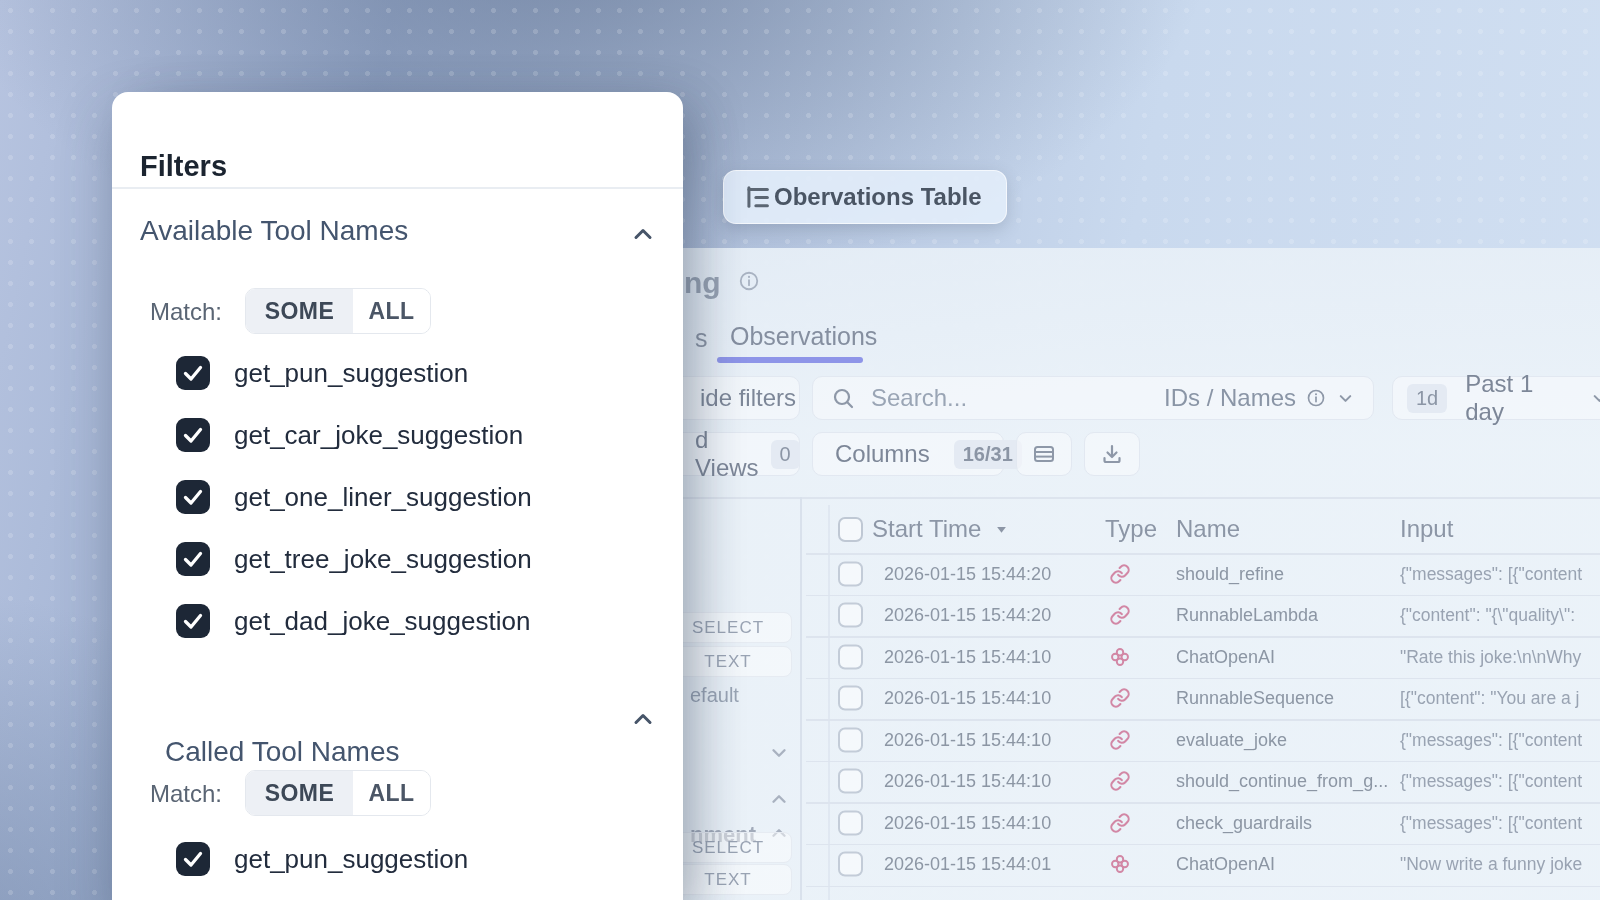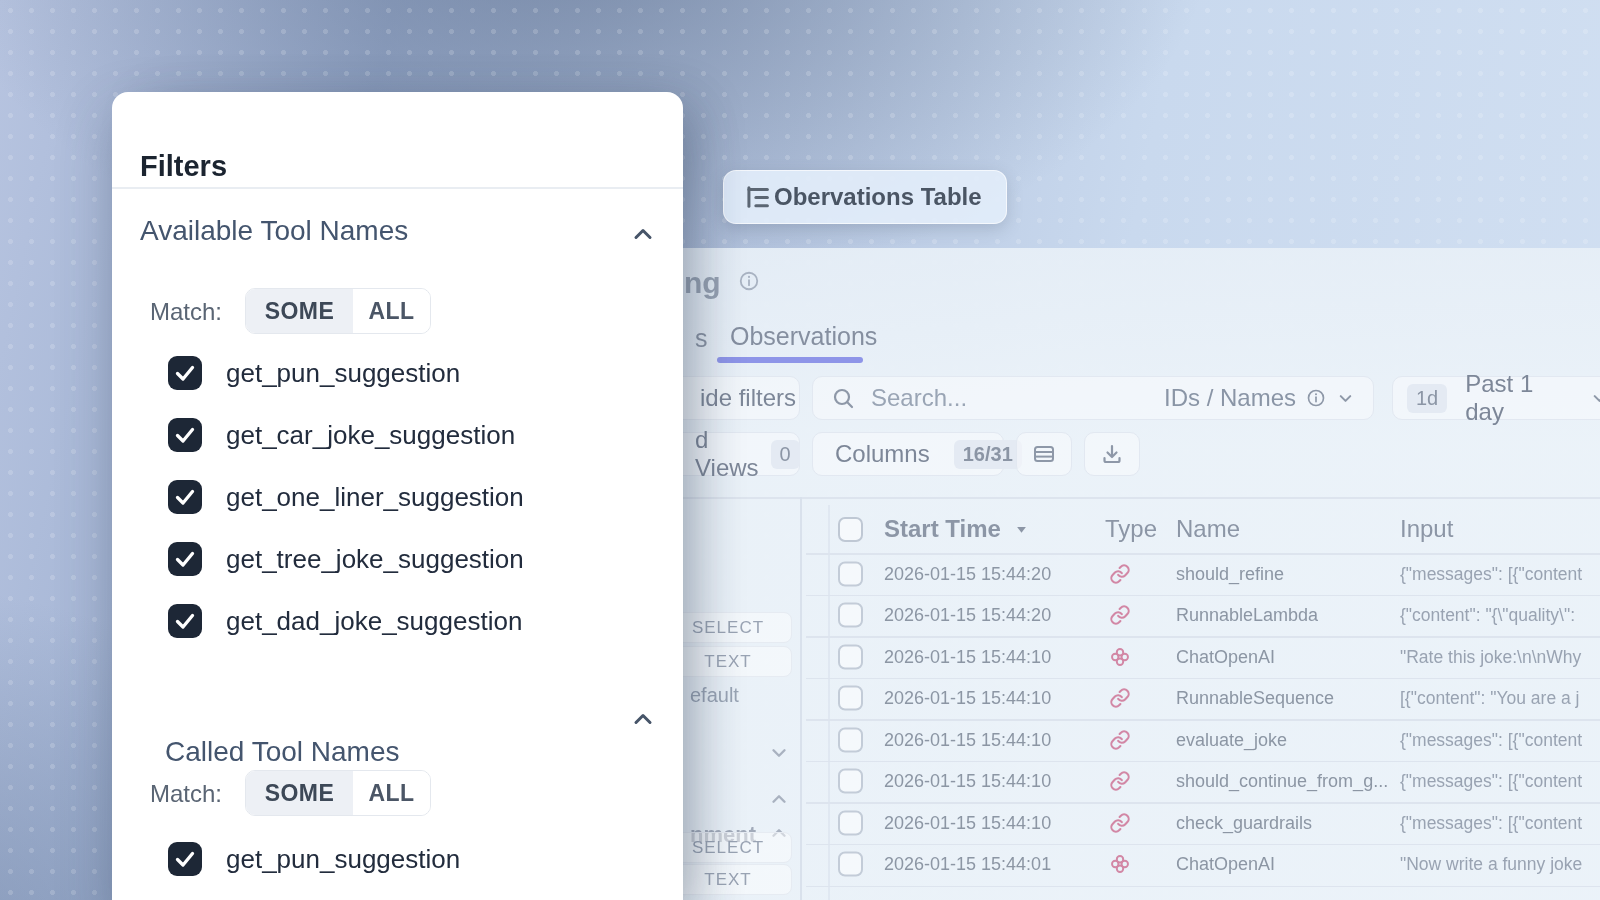--- a/index.html
+++ b/index.html
@@ -62,21 +62,21 @@
   .panel-title { position:absolute; left:28px; top:28px; font-size:29px; font-weight:700; color:#1b2430;margin-top:30px; }
   .panel-divider { position:absolute; left:0; right:0; top:95px; height:1.5px; background:#e9edf2; }
   .sec-head { position:absolute; left:28px; font-size:28px; font-weight:500; color:#44556e; }
   .sec-chev { position:absolute; right:26px; width:28px; height:28px; color:#475569; }
   .match-label { position:absolute; left:38px; font-size:24px; color:#5a6574; }
   .seg { position:absolute; left:133px; height:46px; display:flex; border:1.5px solid #e4e8ee; border-radius:10px;
     overflow:hidden; background:#fff; }
   .seg .opt { display:flex; align-items:center; justify-content:center; font-size:23px; letter-spacing:.02em; }
   .seg .opt.sel { background:#edf0f5; color:#3d4857; font-weight:700; width:107px; }
   .seg .opt.uns { background:#fff; color:#4b5666; font-weight:600; width:77px; }
-  .fitem { position:absolute; left:8px; width:100%; height:40px; }
+  .fitem { position:absolute; left:16px; width:100%; height:40px; }
   .fcb { position:absolute; left:48px; top:0; width:34px; height:34px; border-radius:9px; background:#1d2736;
     display:flex; align-items:center; justify-content:center; }
   .fcb svg { width:24px; height:24px; }
   .flabel { position:absolute; left:106px; top:2px; font-size:26px; color:#222c3d; white-space:nowrap; }
   input.ghost { border:none; outline:none; background:transparent; font-size:24px; color:#6a7585;
     font-family:inherit; width:280px; }
   input.ghost::placeholder { color:#9aa5b5; opacity:1; }
 </style>
 </head>
 <body>
@@ -208,21 +208,21 @@
       </div>
     <div class="sidebox" style="top:616px;">
         <span>TEXT</span>
       </div>
 
     <div class="hline" style="left:0; right:0; top:249px;"></div>
     <div class="vline" style="left:140px; top:249px; bottom:0;"></div>
     <div class="vline" style="left:168px; top:257px; bottom:0; opacity:.6;"></div>
 
     <div class="cbx" style="left:178px; top:269px;"></div>
-    <div class="colhead" style="left:224px; top:267px;font-weight:bold;">
+    <div class="colhead" style="left:212px; top:267px;">
       <span>Start Time</span>
       <svg style="width:15px;height:15px;margin-left:6px;" viewBox="0 0 24 24">
           <path d="M5 8h14l-7 9z" fill="#8c96a6"></path>
         </svg>
     </div>
     <div class="colhead" style="left:445px; top:267px;">Type</div>
     <div class="colhead" style="left:516px; top:267px;">Name</div>
     <div class="colhead" style="left:740px; top:267px;">Input</div>
 
     <div class="trow" style="top:305px;">

